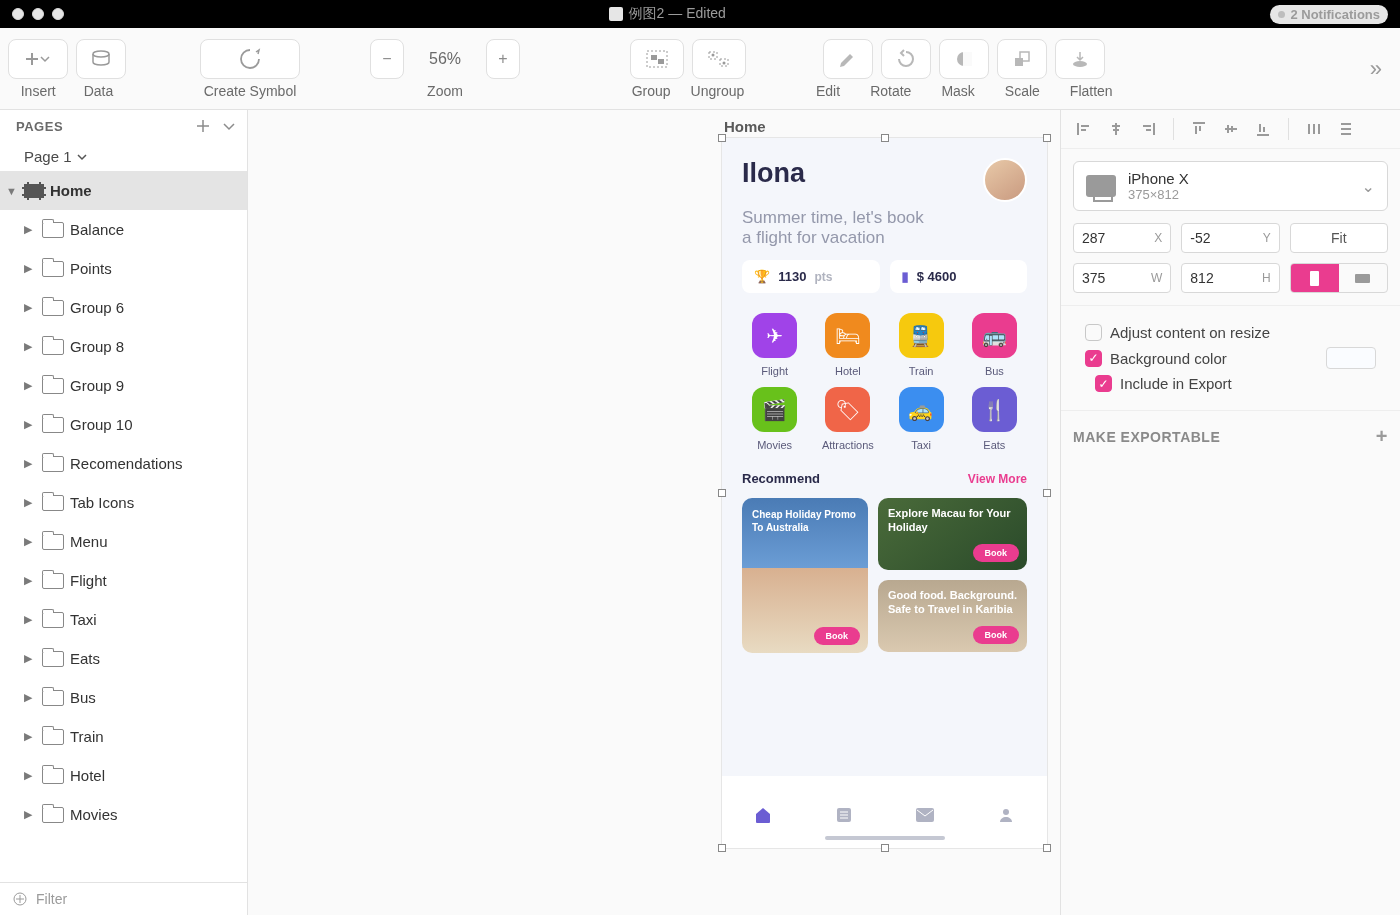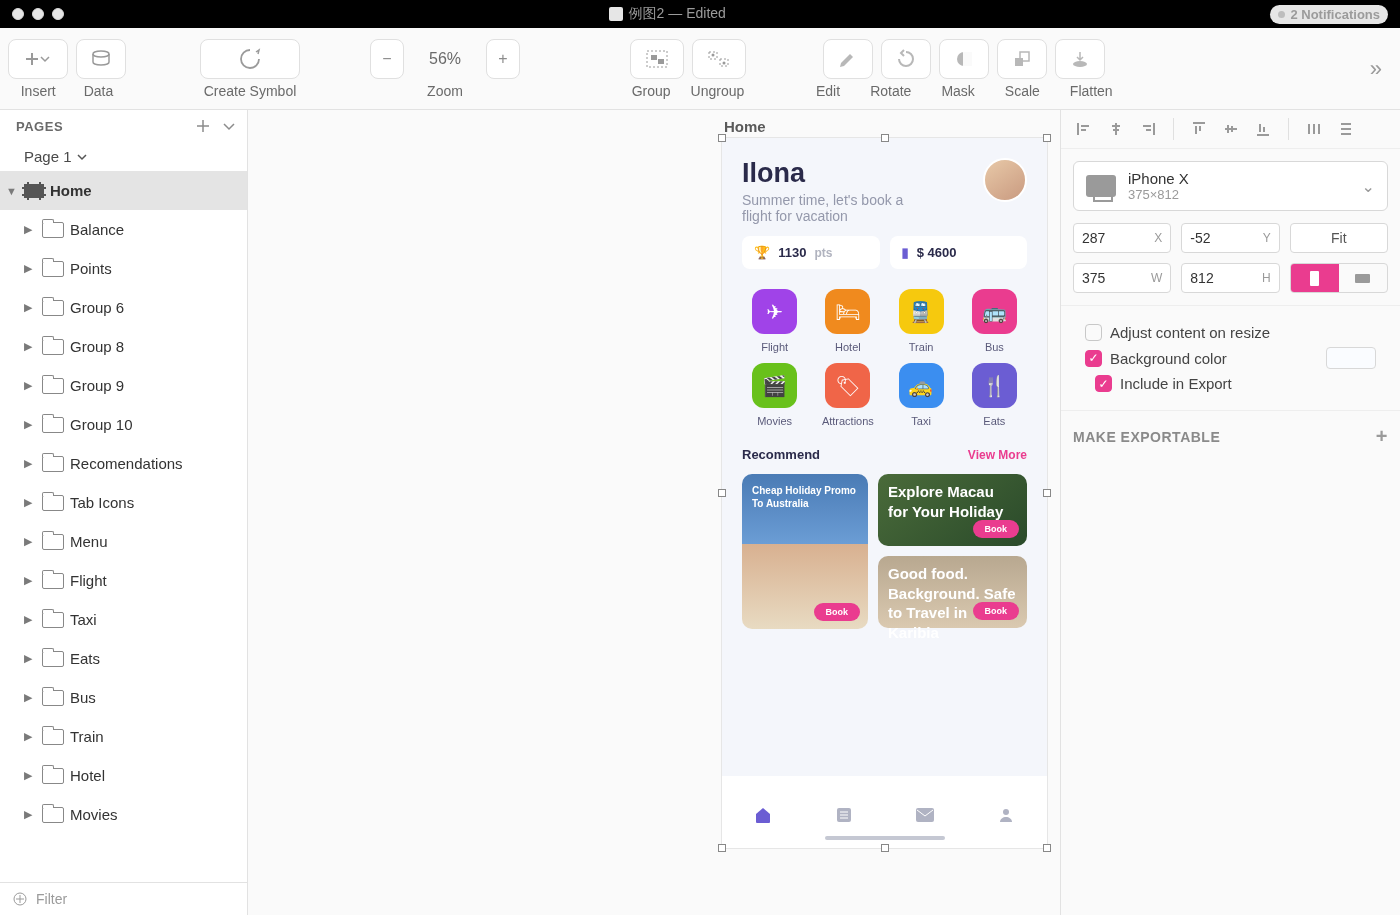--- a/index.html
+++ b/index.html
@@ -50,21 +50,21 @@
 
 
 .canvas { flex: 1; background: #fafafa; position: relative; overflow: hidden; }
 .artboard-label { position: absolute; top: 8px; left: 476px; font-size: 15px; font-weight: 600; color: #5a5a5a; }
 .artboard { position: absolute; top: 28px; left: 474px; width: 325px; height: 710px; background: #f4f6fb; border-radius: 0; box-shadow: 0 0 0 1px rgba(0,0,0,0.08); }
 .sel-handle { position: absolute; width: 8px; height: 8px; background: #fff; border: 1px solid #888; }
 
 
 .phone-header { padding: 20px 20px 12px; display: flex; justify-content: space-between; }
 .greet-name { font-size: 27px; font-weight: 700; color: #2a2a4a; }
-.greet-sub { font-size: 14px; color: #9498ab; margin-top: 3px; max-width: 190px; }
+.greet-sub { font-size: 17px; color: #9498ab; margin-top: 19px; max-width: 190px; }
 .avatar { width: 44px; height: 44px; border-radius: 50%; background: linear-gradient(145deg, #e8c9a8, #c99a80); border: 2px solid #fff; }
 
 .stats { display: flex; gap: 10px; padding: 0 20px; }
 .stat-card { flex: 1; background: #fff; border-radius: 8px; padding: 9px 12px; display: flex; align-items: center; gap: 8px; font-size: 13px; font-weight: 700; color: #2a2a4a; }
 .stat-num { color: #2a2a4a; }
 .stat-unit { color: #b0b3bf; font-size: 12px; font-weight: 600; }
 .trophy { color: #f0a030; font-size: 13px; }
 .wallet { color: #6b5dd3; font-size: 13px; }
 
 .cat-grid { display: grid; grid-template-columns: repeat(4, 1fr); gap: 10px 8px; padding: 20px; }
@@ -76,21 +76,21 @@
 .rec-title { font-size: 13px; font-weight: 700; color: #2a2a4a; }
 .rec-more { font-size: 12px; font-weight: 600; color: #ea3c8f; }
 
 .rec-grid { display: flex; gap: 10px; padding: 12px 20px 20px; }
 .rec-big { width: 126px; height: 155px; border-radius: 10px; background: linear-gradient(180deg, #4a7bb5 0%, #6b9dd5 45%, #d8b090 45%, #e8dbc2 100%); position: relative; padding: 10px; color: #fff; }
 .rec-big-title { font-size: 10px; font-weight: 700; line-height: 1.3; }
 .rec-small-col { display: flex; flex-direction: column; gap: 10px; flex: 1; }
 .rec-small { height: 72px; border-radius: 10px; position: relative; padding: 8px 10px; color: #fff; }
 .rec-s1 { background: linear-gradient(140deg, #4a6b3a, #2a4a2a); }
 .rec-s2 { background: linear-gradient(180deg, #b8a890 0%, #dac9b0 100%); }
-.rec-small-title { font-size: 15px; font-weight: 700; line-height: 1.3; }
+.rec-small-title { font-size: 11px; font-weight: 700; line-height: 1.3; }
 .book-btn { position: absolute; bottom: 8px; right: 8px; background: #ea3c8f; color: #fff; font-size: 9px; font-weight: 700; padding: 4px 12px; border-radius: 10px; }
 
 .tabbar { position: absolute; bottom: 0; width: 100%; height: 72px; background: #fff; display: flex; justify-content: space-around; align-items: center; padding-top: 5px; }
 .tab-ic { width: 22px; height: 22px; color: #b0b3c3; display:flex; align-items:center; justify-content:center; }
 .tab-ic.active { color: #6b5dd3; }
 .home-indicator { position: absolute; bottom: 8px; left: 50%; transform: translateX(-50%); width: 120px; height: 4px; background: #c5c8d3; border-radius: 3px; }
 
 
 .inspector { width: 340px; border-left: 1px solid #e2e2e2; background: #fafafa; }
 .align-row { display: flex; padding: 8px 12px; gap: 10px; border-bottom: 1px solid #eee; color: #9b9b9b; }

